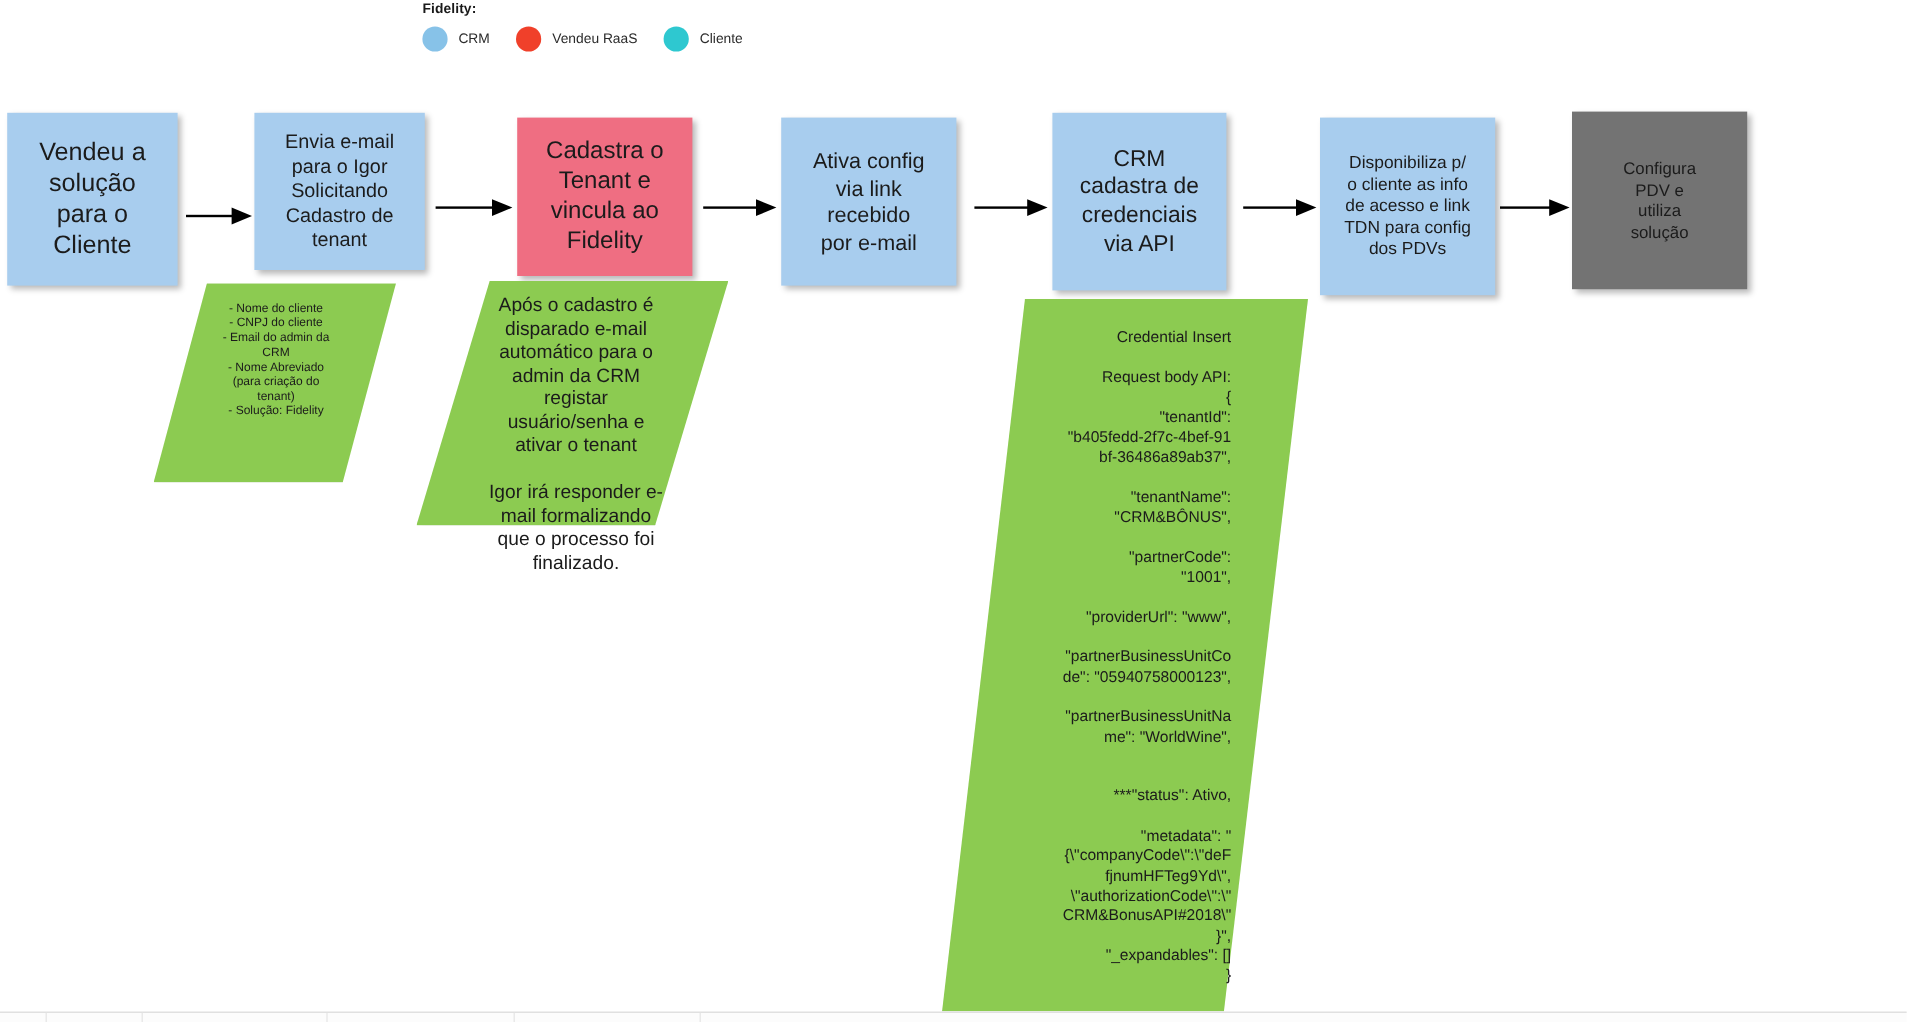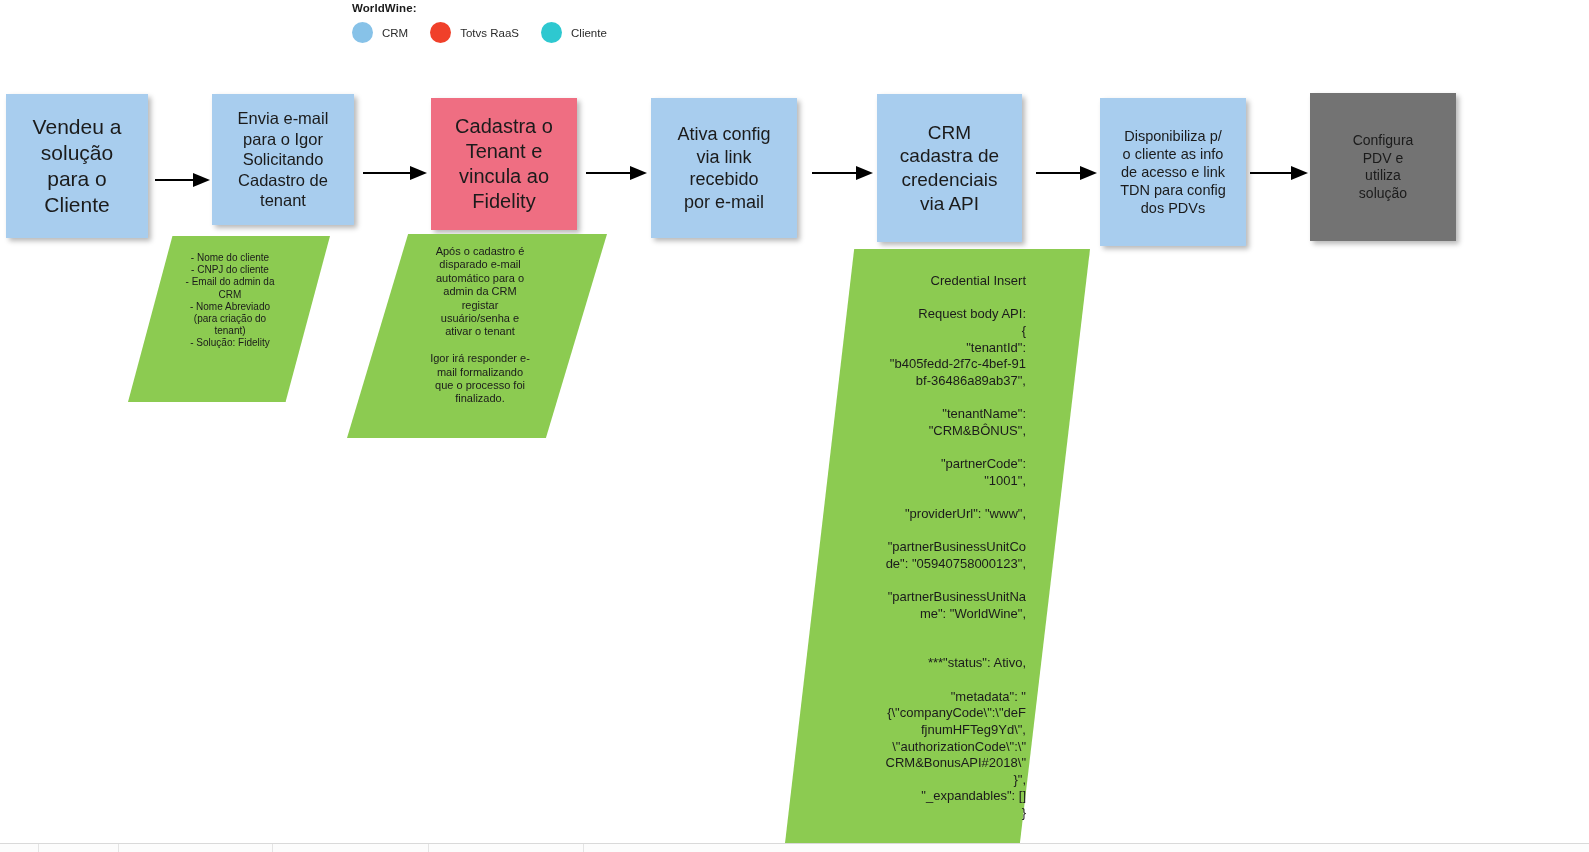--- a/index.html
+++ b/index.html
@@ -65,31 +65,31 @@
   #bottom-rule{position:absolute;left:0;top:843px;width:1589px;height:9px;
     border-top:1px solid #d9d9d9;background:#fcfcfc;}
   #bottom-rule .tick{position:absolute;top:0;width:1px;height:9px;background:#e4e4e4;}
 </style>
 </head>
 <body>
 
 <div class="canvas">
 
   <div id="legend">
-    <div class="legend-title">WorldWine:</div>
+    <div class="legend-title">Fidelity:</div>
     <div class="legend-row">
 
       <div class="legend-item">
         <span class="legend-dot" style="background:#87c2e8"></span>
         <span class="legend-label">CRM</span>
       </div>
 
       <div class="legend-item">
         <span class="legend-dot" style="background:#f0402a"></span>
-        <span class="legend-label">Totvs RaaS</span>
+        <span class="legend-label">Vendeu RaaS</span>
       </div>
 
       <div class="legend-item">
         <span class="legend-dot" style="background:#2ec8d0"></span>
         <span class="legend-label">Cliente</span>
       </div>
 
     </div>
   </div>
 
@@ -181,21 +181,21 @@
 - Email do admin da
 CRM
 - Nome Abreviado
 (para criação do
 tenant)
 - Solução: Fidelity</div>
   </div>
 
   <div class="note" style="left:347px;top:234px;width:260px;height:204px;">
     <div class="shape" style="clip-path:polygon(23.5% 0%, 100% 0%, 76.5% 100%, 0% 100%);"></div>
-    <div class="ntext" style="left:53px;top:11px;width:160px;font-size:11px;">Após o cadastro é
+    <div class="ntext" style="left:53px;top:11px;width:160px;font-size:16px;">Após o cadastro é
 disparado e-mail
 automático para o
 admin da CRM
 registar
 usuário/senha e
 ativar o tenant
 
 Igor irá responder e-
 mail formalizando
 que o processo foi

